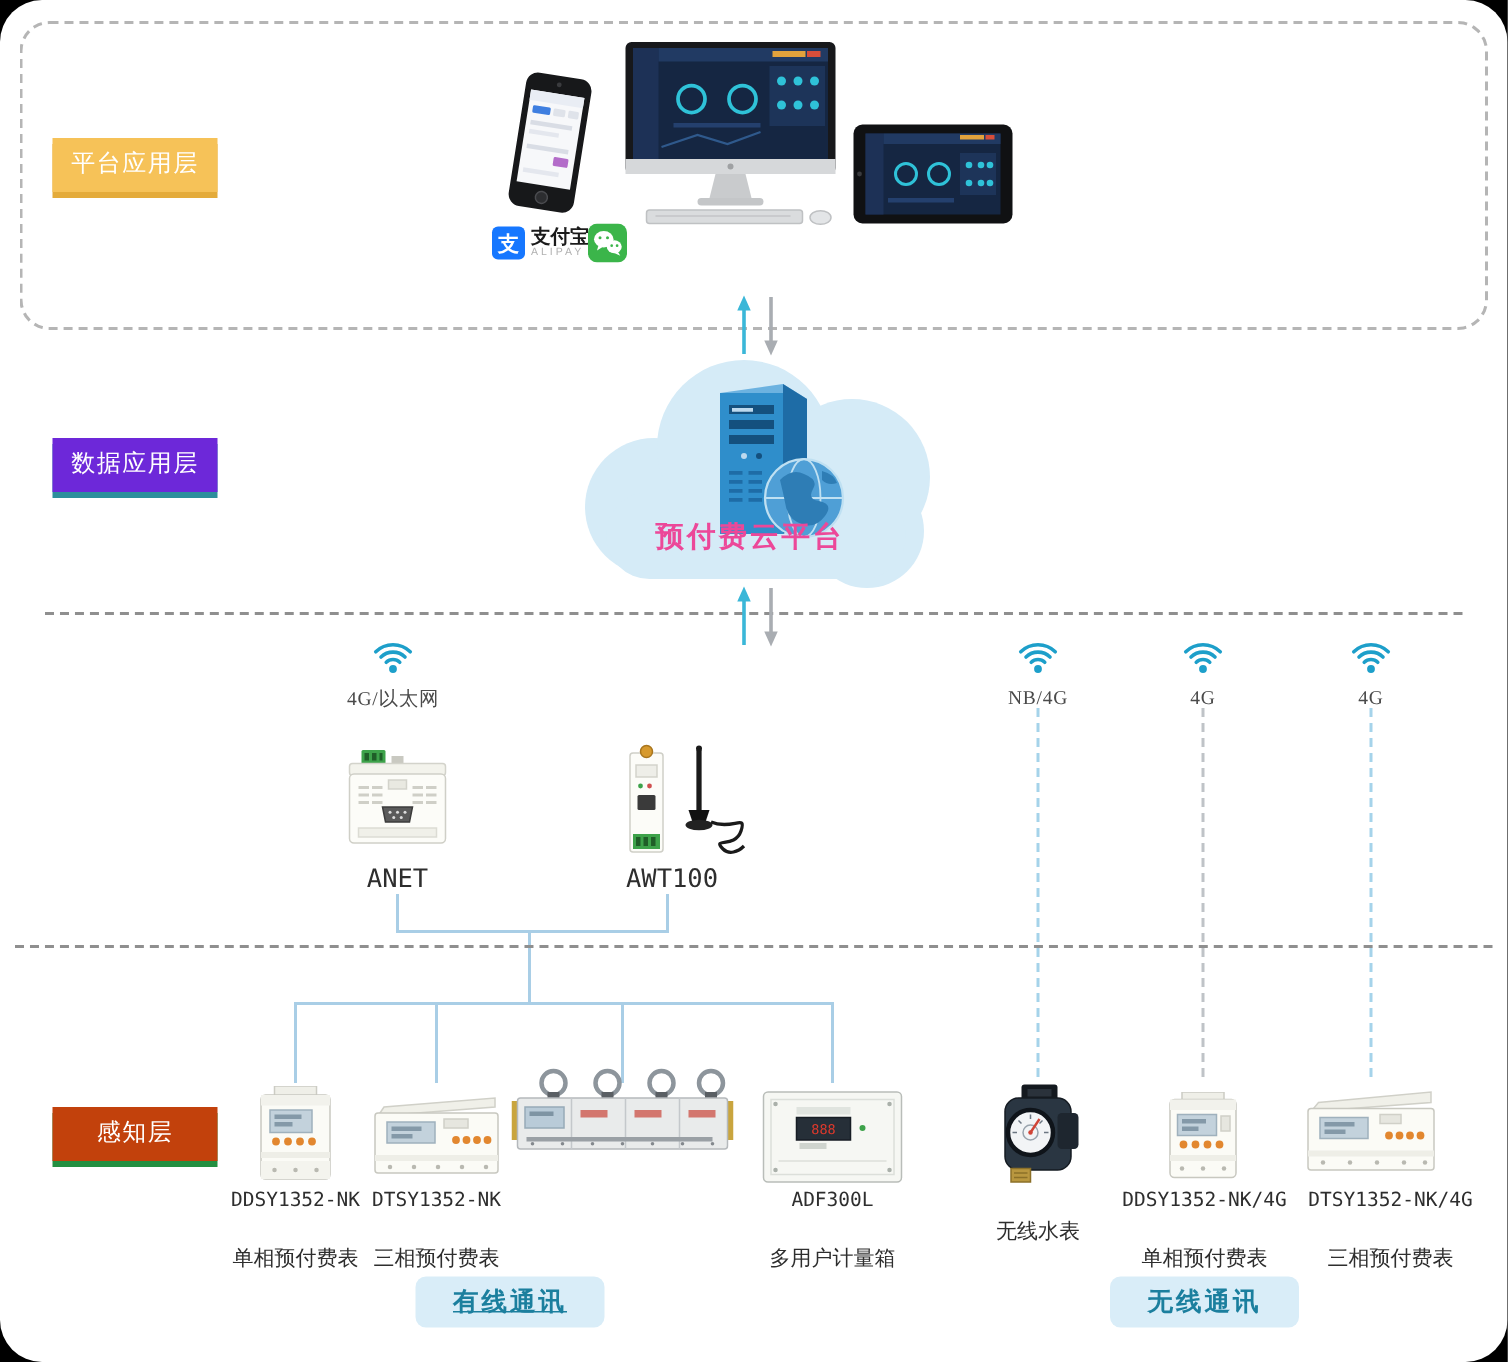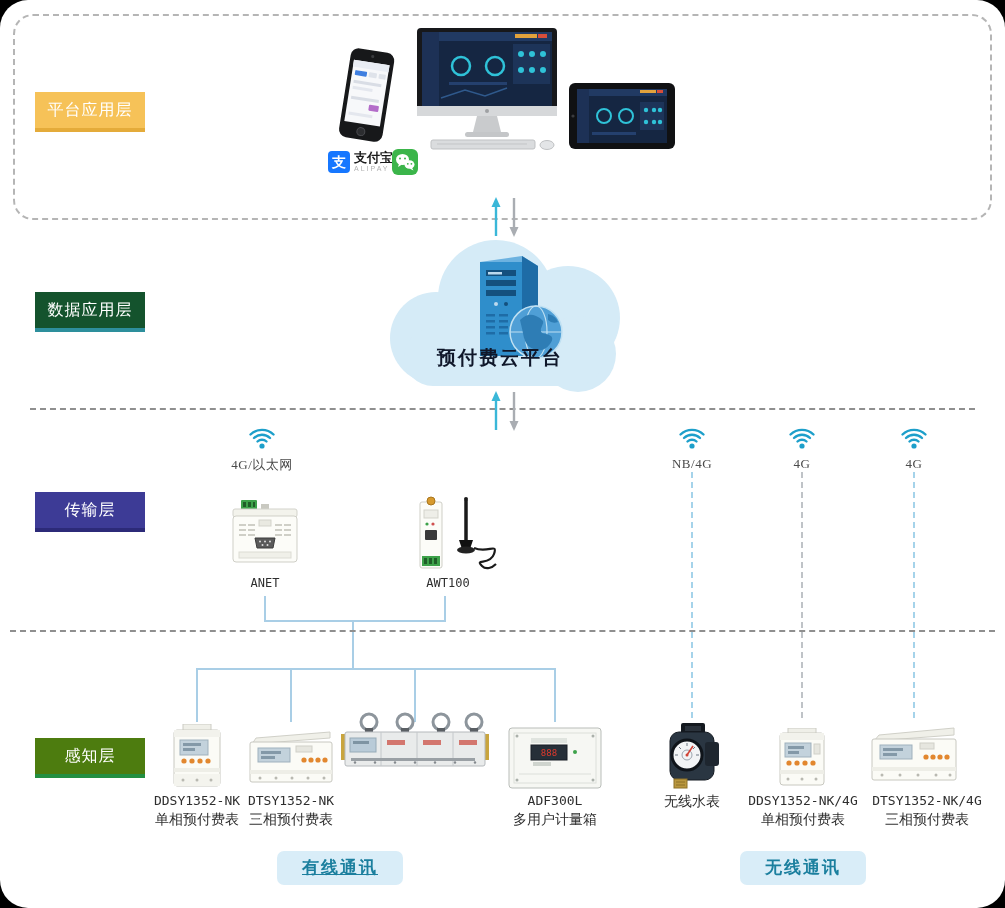--- a/index.html
+++ b/index.html
@@ -3,46 +3,46 @@
 <meta charset="utf-8">
 <style>
   html,body{margin:0;padding:0;background:#000;}
   .canvas{position:relative;width:1005px;height:908px;background:#ffffff;border-radius:28px;overflow:hidden;
           font-family:"Liberation Sans","DejaVu Sans",sans-serif;}
   .abs{position:absolute;}
   
   .layer-tag{position:absolute;left:35px;width:110px;height:36px;line-height:36px;text-align:center;
              color:#fff;font-size:16px;letter-spacing:1px;}
   .tag-platform{top:92px;background:#f6c258;box-shadow:0 4px 0 #e4ab3a;}
-  .tag-data{top:292px;background:#14532d;box-shadow:0 4px 0 #2d8f9c;}
+  .tag-data{top:292px;background:#6d28d9;box-shadow:0 4px 0 #2d8f9c;}
   .tag-trans{top:492px;background:#3d3b96;box-shadow:0 4px 0 #2c2a78;}
-  .tag-percep{top:738px;background:#4d7c0f;box-shadow:0 4px 0 #238f41;}
+  .tag-percep{top:738px;background:#c2410c;box-shadow:0 4px 0 #238f41;}
   
   .app-box{position:absolute;left:13px;top:14px;width:975px;height:202px;border:2px dashed #b5b5b5;border-radius:20px;}
   
   .hsep{position:absolute;height:0;border-top:2px dashed #8f8f8f;}
   .sep2{left:30px;top:408px;width:945px;}
   .sep3{left:10px;top:630px;width:985px;}
   
   .cline{position:absolute;background:#a9cee6;}
   
   .vdash{position:absolute;width:0;border-left:2px dashed #a5d3ea;}
   .vdash.gray{border-left-color:#bfc3c7;}
   
   .wifi-node{position:absolute;width:140px;text-align:center;font-family:Liberation Serif, serif;}
   .wifi-label{margin-top:2px;font-size:13px;color:#4a4a4a;letter-spacing:.5px;}
   
   .dev-label{position:absolute;width:134px;text-align:center;color:#2e2e2e;}
   .dev-model{font-family:"DejaVu Sans Mono","Liberation Mono",monospace;font-size:13px;line-height:18px;}
-  .dev-desc{font-size:14px;line-height:18px;}
+  .dev-desc{font-size:14px;line-height:18px;margin-top:19px;}
   .gw-label{position:absolute;width:100px;text-align:center;font-family:"DejaVu Sans Mono","Liberation Mono",monospace;
-            font-size:12px;color:#2e2e2e;}
+            font-size:17px;color:#2e2e2e;}
   
   .cloud-caption{position:absolute;left:395px;top:345px;width:210px;text-align:center;
-                 font-size:19px;font-weight:bold;color:#0f172a;letter-spacing:2px;}
+                 font-size:19px;font-weight:bold;color:#ec4899;letter-spacing:2px;}
   
   .alipay-badge{position:absolute;left:328px;top:151px;width:22px;height:22px;background:#1677ff;border-radius:4px;
                 color:#fff;font-size:14px;font-weight:bold;text-align:center;line-height:22px;}
   .alipay-text{position:absolute;left:354px;top:150px;text-align:left;}
   .alipay-name{font-size:13px;font-weight:bold;color:#1b1b1b;line-height:15px;}
   .alipay-sub{font-size:7px;color:#b1b1b1;letter-spacing:2px;line-height:8px;}
   
   .comm-btn{position:absolute;top:851px;width:126px;height:34px;line-height:34px;text-align:center;
             background:#d9edf8;border-radius:7px;color:#1b7f9e;font-size:17px;font-weight:bold;letter-spacing:2px;}
   .btn-wired{left:277px;text-decoration:underline;}
@@ -50,21 +50,20 @@
 </style>
 </head>
 <body>
 
 <div class="canvas">
 
   <div class="app-box"></div>
 
   <div class="layer-tag tag-platform">平台应用层</div>
   <div class="layer-tag tag-data">数据应用层</div>
-  <div class="layer-tag tag-trans">传输层</div>
   <div class="layer-tag tag-percep">感知层</div>
 
   <div class="abs" style="left:338px;top:48px;transform:rotate(9deg);">
     <svg width="56" height="98" viewBox="0 0 56 98">
       <rect x="6" y="2" width="44" height="90" rx="8" fill="#17181a"></rect>
       <rect x="10" y="14" width="36" height="62" fill="#f7f8fa"></rect>
       <rect x="10" y="14" width="36" height="7" fill="#e9edf4"></rect>
       <rect x="13" y="24" width="12" height="5" rx="1" fill="#3f7fe0"></rect>
       <rect x="27" y="24" width="8" height="5" rx="1" fill="#dfe3ea"></rect>
       <rect x="37" y="24" width="7" height="5" rx="1" fill="#dfe3ea"></rect>

